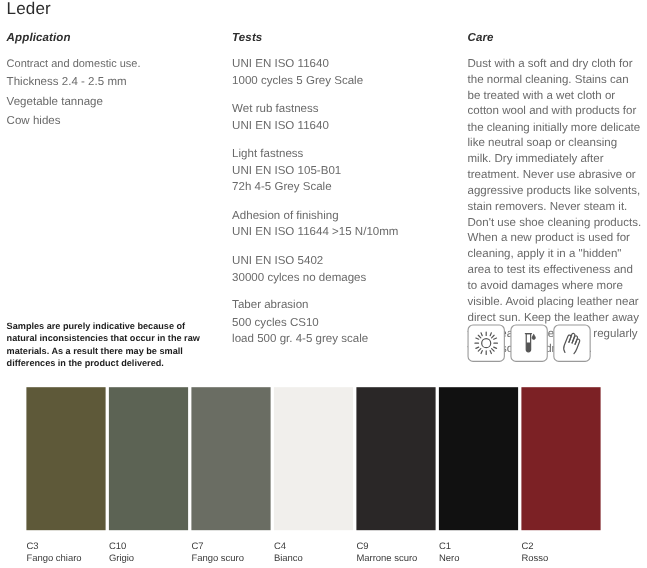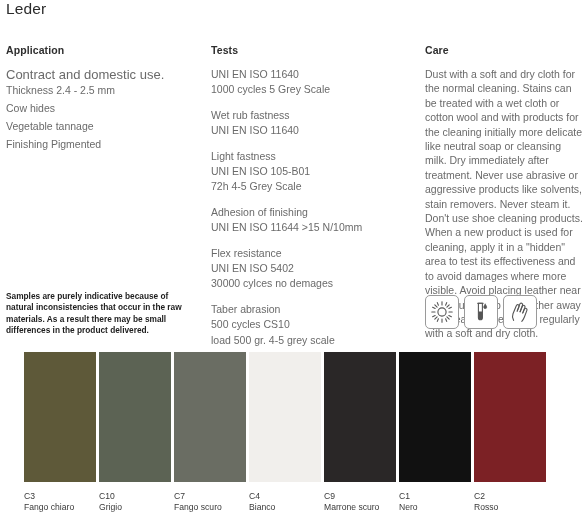--- a/index.html
+++ b/index.html
@@ -39,27 +39,28 @@
     top: 28px;
   }
   .col-application { left: 6px;   width: 195px; }
   .col-tests       { left: 211px; width: 200px; }
   .col-care        { left: 425px; width: 160px; }
 
   .col-heading {
     font-size: 10.5px;
     font-weight: 700;
     color: #2e2e2e;
-    margin: 16px 0 11px 0;
+    margin: 0 0 11px 0;
     letter-spacing: 0.1px;
+    font-style: italic;
   }
   .col-heading.spaced-top { margin-top: 28px; }
 
   .body-text {
-    font-size: 13px;
+    font-size: 10px;
     line-height: 15.4px;
     color: #6a6a6a;
     margin: 0;
   }
   .line {
     font-size: 10.5px;
     line-height: 15.4px;
     color: #6a6a6a;
     white-space: nowrap;
   }
@@ -154,23 +155,22 @@
 <div class="page">
 
   <div class="doc-title">Leder</div>
 
   <div class="col col-application">
     <div class="col-heading">Application</div>
     <p class="body-text">Contract and domestic use.</p>
 
     <ul class="spec-list">
       <li>Thickness 2.4 - 2.5  mm</li>
+      <li>Vegetable tannage</li>
       <li>Cow hides</li>
-      <li>Vegetable tannage</li>
-      <li>Finishing Pigmented</li>
     </ul>
   </div>
 
   <div class="col col-tests">
     <div class="col-heading">Tests</div>
 
     <div class="test-group">
       <div class="line">UNI EN ISO 11640</div>
       <div class="line">1000 cycles 5 Grey Scale</div>
     </div>
@@ -185,21 +185,20 @@
       <div class="line">UNI EN ISO 105-B01</div>
       <div class="line">72h 4-5 Grey Scale</div>
     </div>
 
     <div class="test-group">
       <div class="line">Adhesion of finishing</div>
       <div class="line">UNI EN ISO 11644 &gt;15 N/10mm</div>
     </div>
 
     <div class="test-group">
-      <div class="line">Flex resistance</div>
       <div class="line">UNI EN ISO 5402</div>
       <div class="line">30000 cylces no demages</div>
     </div>
 
     <div class="test-group">
       <div class="line">Taber abrasion</div>
       <div class="line">500 cycles CS10</div>
       <div class="line">load 500 gr. 4-5 grey scale</div>
     </div>
   </div>

